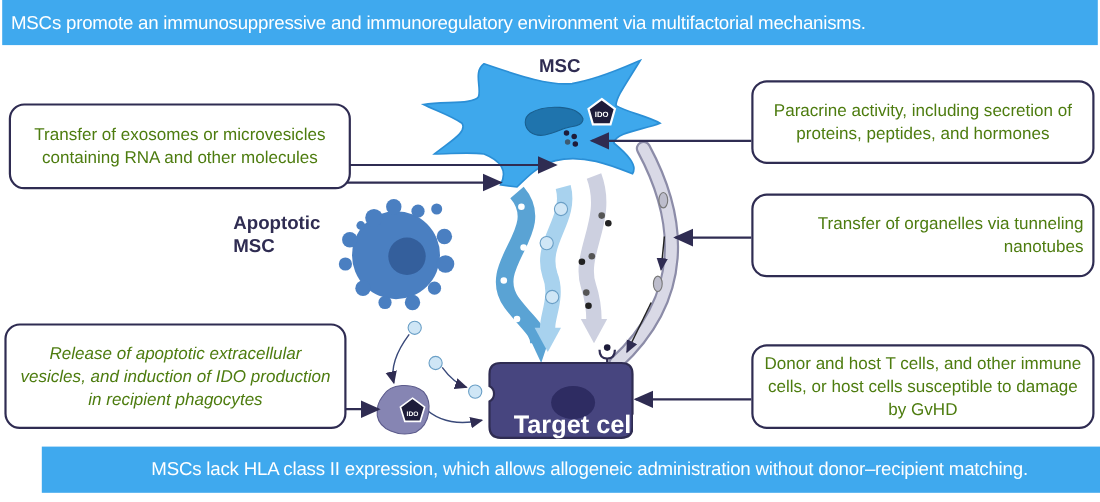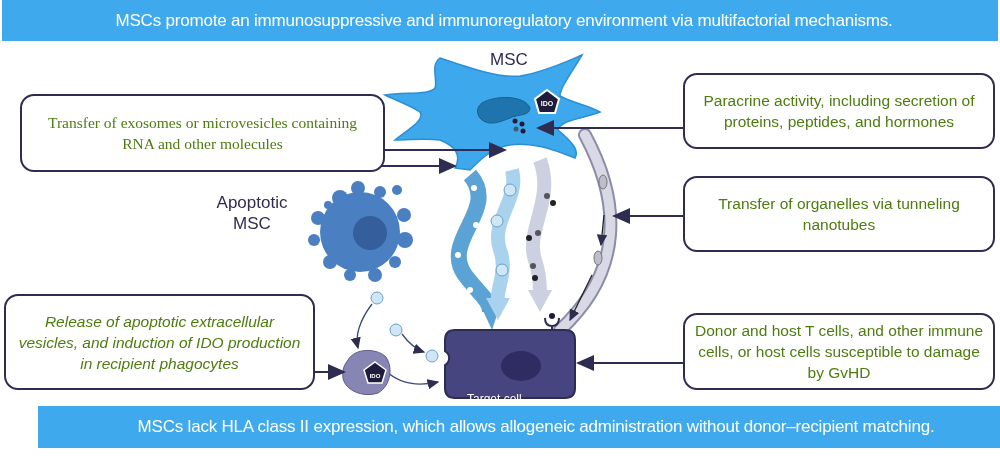--- a/index.html
+++ b/index.html
@@ -1,25 +1,25 @@
 <!DOCTYPE html>
 <html><head>
 <meta charset="utf-8">
 <style>
   html, body { margin:0; padding:0; background:#ffffff; }
   body { width:1000px; height:456px; position:relative; overflow:hidden;
          font-family:"Liberation Sans", sans-serif; }
   .banner { position:absolute; left:2px; width:996px; background:#3fa9ee; color:#ffffff;
-            font-size:17px; display:flex; align-items:center; letter-spacing:-0.2px;justify-content:center; }
+            font-size:17px; display:flex; align-items:center; letter-spacing:-0.2px; }
   .banner.top { top:0; height:41px; padding-left:8px; box-sizing:border-box; }
   .banner.bottom { top:406px; height:42px; justify-content:center;margin-left:36px; }
   .box { position:absolute; border:2px solid #2f2c52; border-radius:14px; background:#ffffff;
          color:#4d7c0f; font-size:15.5px; line-height:21px; text-align:center;
          display:flex; align-items:center; justify-content:center; box-sizing:border-box; padding:0 8px; }
-  .lbl { position:absolute; color:#2f2c52; font-weight:normal; text-align:center; }
+  .lbl { position:absolute; color:#2f2c52; font-weight:bold; }
   svg.diagram { position:absolute; left:0; top:0; }
 </style>
 </head>
 <body>
 
 <div class="banner top">
   <span>MSCs promote an immunosuppressive and immunoregulatory environment via multifactorial mechanisms.</span>
 </div>
 
 <svg class="diagram" width="1000" height="456" viewBox="0 0 1000 456">
@@ -121,32 +121,32 @@
     <line x1="313" y1="166" x2="455" y2="166" stroke="#2f2c52" stroke-width="2" marker-end="url(#arr)"></line>
     <line x1="683" y1="128" x2="538" y2="128" stroke="#2f2c52" stroke-width="2" marker-end="url(#arr)"></line>
     <line x1="683" y1="216" x2="614" y2="216" stroke="#2f2c52" stroke-width="2" marker-end="url(#arr)"></line>
     <line x1="683" y1="363" x2="578" y2="363" stroke="#2f2c52" stroke-width="2" marker-end="url(#arr)"></line>
     <line x1="313" y1="372" x2="344" y2="372" stroke="#2f2c52" stroke-width="2" marker-end="url(#arr)"></line>
   </g>
 </svg>
 
 <div class="lbl" style="left:490px; top:50px; font-size:17px;">MSC</div>
 <div class="lbl" style="left:212px; top:192px; width:80px; font-size:17px; line-height:21px;">Apoptotic MSC</div>
-<div class="lbl" style="left:467px; top:392px; color:#ffffff; font-size:12px;">Target cell</div>
+<div class="lbl" style="left:467px; top:373px; color:#ffffff; font-size:23px;">Target cell</div>
 
-<div class="box" style="left:20px; top:94px; width:365px; height:78px;font-family:Liberation Serif, serif;">
+<div class="box" style="left:8px; top:94px; width:311px; height:78px;">
   <span>Transfer of exosomes or microvesicles containing RNA and other molecules</span>
 </div>
 <div class="box" style="left:4px; top:294px; width:311px; height:96px;font-style:italic;">
   <span>Release of apoptotic extracellular vesicles, and induction of IDO production in recipient phagocytes</span>
 </div>
 <div class="box" style="left:683px; top:73px; width:312px; height:76px;">
   <span>Paracrine activity, including secretion of proteins, peptides, and hormones</span>
 </div>
-<div class="box" style="left:683px; top:176px; width:312px; height:76px;">
+<div class="box" style="left:683px; top:176px; width:312px; height:76px;text-align:right;">
   <span>Transfer of organelles via tunneling nanotubes</span>
 </div>
 <div class="box" style="left:683px; top:313px; width:312px; height:77px;">
   <span>Donor and host T cells, and other immune cells, or host cells susceptible to damage by GvHD</span>
 </div>
 
 <div class="banner bottom">
   <span>MSCs lack HLA class II expression, which allows allogeneic administration without donor–recipient matching.</span>
 </div>
 

